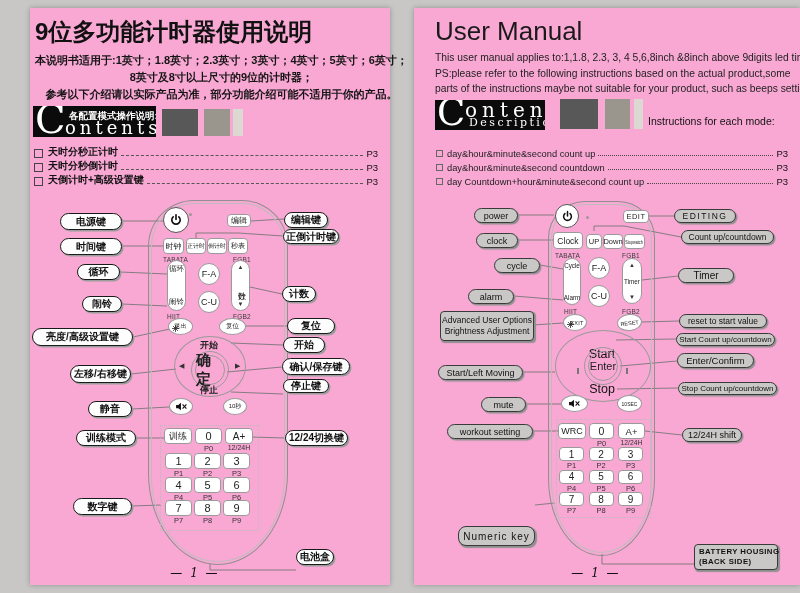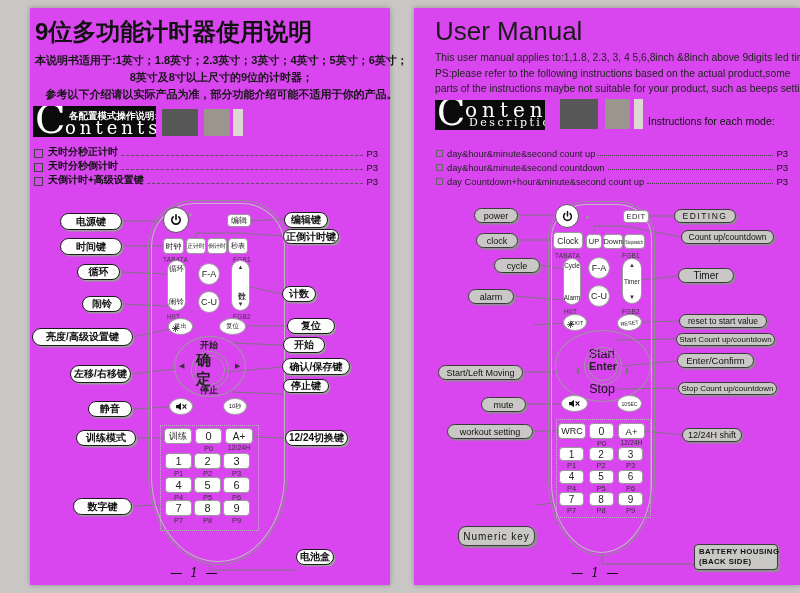--- a/index.html
+++ b/index.html
@@ -1,18 +1,18 @@
 <!DOCTYPE html>
 <html><head>
 <meta charset="utf-8">
 <style>
   html,body{margin:0;padding:0;width:800px;height:593px;overflow:hidden;
     background:#c8c7c5;font-family:"Liberation Sans","DejaVu Sans",sans-serif;}
   #stage{position:absolute;inset:0;}
-  .page{position:absolute;background:#d946ef;box-shadow:0 0 5px rgba(0,0,0,.28);}
+  .page{position:absolute;background:#f9a8d4;box-shadow:0 0 5px rgba(0,0,0,.28);}
   
   .titleL{position:absolute;left:5px;top:8px;margin:0;font-size:24px;font-weight:bold;color:#111;letter-spacing:0;}
   .titleR{position:absolute;left:21px;top:8px;margin:0;font-size:26px;font-weight:500;color:#1a1a1a;}
   .introL{position:absolute;left:5px;top:44px;font-size:11px;font-weight:bold;color:#151515;line-height:17px;white-space:nowrap;text-align:center;}
   .introR{position:absolute;left:21px;top:42px;font-size:10.3px;color:#222;line-height:15.5px;white-space:nowrap;}
   
   .banner{position:absolute;background:#0b0b0b;color:#fff;overflow:hidden;}
   .bigC{position:absolute;left:2px;top:-7px;font-family:"DejaVu Serif","Liberation Serif",serif;font-size:40px;line-height:1;}
   .bt1{position:absolute;left:36px;top:4px;font-size:9.5px;font-weight:bold;white-space:nowrap;}
   .bt2{position:absolute;left:32px;top:11px;font-family:"DejaVu Serif","Liberation Serif",serif;font-size:18px;letter-spacing:4px;white-space:nowrap;}
@@ -58,21 +58,21 @@
     display:flex;align-items:center;justify-content:center;background:#fff;}
   .dot{position:absolute;width:3px;height:3px;border-radius:50%;background:#999;}
   .dpad{position:absolute;border:1px solid #9a9a9a;border-radius:50%;}
   .padtext{position:absolute;text-align:center;font-weight:bold;color:#222;}
   .right-page .padtext{font-weight:normal;color:#111;}
   .tri2{position:absolute;font-size:7px;color:#333;line-height:1;}
   .tick{position:absolute;width:1.5px;height:6px;background:#777;}
   .ctr{position:absolute;border:1px solid #9a9a9a;border-radius:50%;}
   .ctr2{position:absolute;inset:3px;border:1px solid #9a9a9a;border-radius:50%;
     display:flex;align-items:center;justify-content:center;font-weight:bold;color:#222;}
-  .right-page .ctr2{font-weight:bold;}
+  .right-page .ctr2{font-weight:normal;}
   .dotrect{position:absolute;border:1px dotted #bbb;}
   .exitk{flex-direction:column;justify-content:center;gap:0;}
   .etext{font-size:6px;letter-spacing:.2px;}
   .sun{position:absolute;left:3px;bottom:2px;}
   .footer{position:absolute;font-family:"DejaVu Serif","Liberation Serif",serif;
     font-style:italic;font-size:12px;letter-spacing:2px;text-align:center;color:#111;white-space:nowrap;}
   .dgrid{position:absolute;}
   .dgrid .key{font-weight:normal;}
 </style>
 </head>
@@ -362,20 +362,24 @@
           <div class="plab" style="left: 29.5px; top: 59px; width: 25px;">P8</div>
           <div class="key" style="left: 59px; top: 45px; width: 25px; height: 14px; font-size: 10px;">9</div>
           <div class="plab" style="left: 59px; top: 59px; width: 25px;">P9</div>
         </div>
     </div>
 
     <div class="pill" style="left:60px;top:200px;width:44px;height:15px">power</div>
     <div class="pill" style="left:62px;top:225px;width:42px;height:15px">clock</div>
     <div class="pill" style="left:80px;top:250px;width:46px;height:15px">cycle</div>
     <div class="pill" style="left:54px;top:281px;width:46px;height:15px">alarm</div>
+    <div class="pill box small" style="left:26px;top:303px;width:94px;height:30px">
+      <span>Advanced User Options</span>
+      <span>Brightness Adjustment</span>
+    </div>
     <div class="pill" style="left:24px;top:357px;width:85px;height:15px">Start/Left Moving</div>
     <div class="pill" style="left:67px;top:389px;width:45px;height:15px">mute</div>
     <div class="pill" style="left:33px;top:416px;width:86px;height:15px">workout setting</div>
     <div class="pill" style="left:44px;top:518px;width:77px;height:20px;font-size:10px;letter-spacing:1px">Numeric key</div>
     <div class="pill" style="left:260px;top:201px;width:62px;height:14px;letter-spacing:1.5px;font-size:8.5px">EDITING</div>
     <div class="pill small" style="left:267px;top:222px;width:93px;height:14px">Count up/countdown</div>
     <div class="pill" style="left:264px;top:260px;width:56px;height:15px;font-size:10px">Timer</div>
     <div class="pill small" style="left:265px;top:306px;width:88px;height:14px">reset to start value</div>
     <div class="pill small" style="left:262px;top:325px;width:99px;height:13px;font-size:8px">Start Count up/countdown</div>
     <div class="pill" style="left:263px;top:345px;width:77px;height:15px;font-size:9.5px">Enter/Confirm</div>

